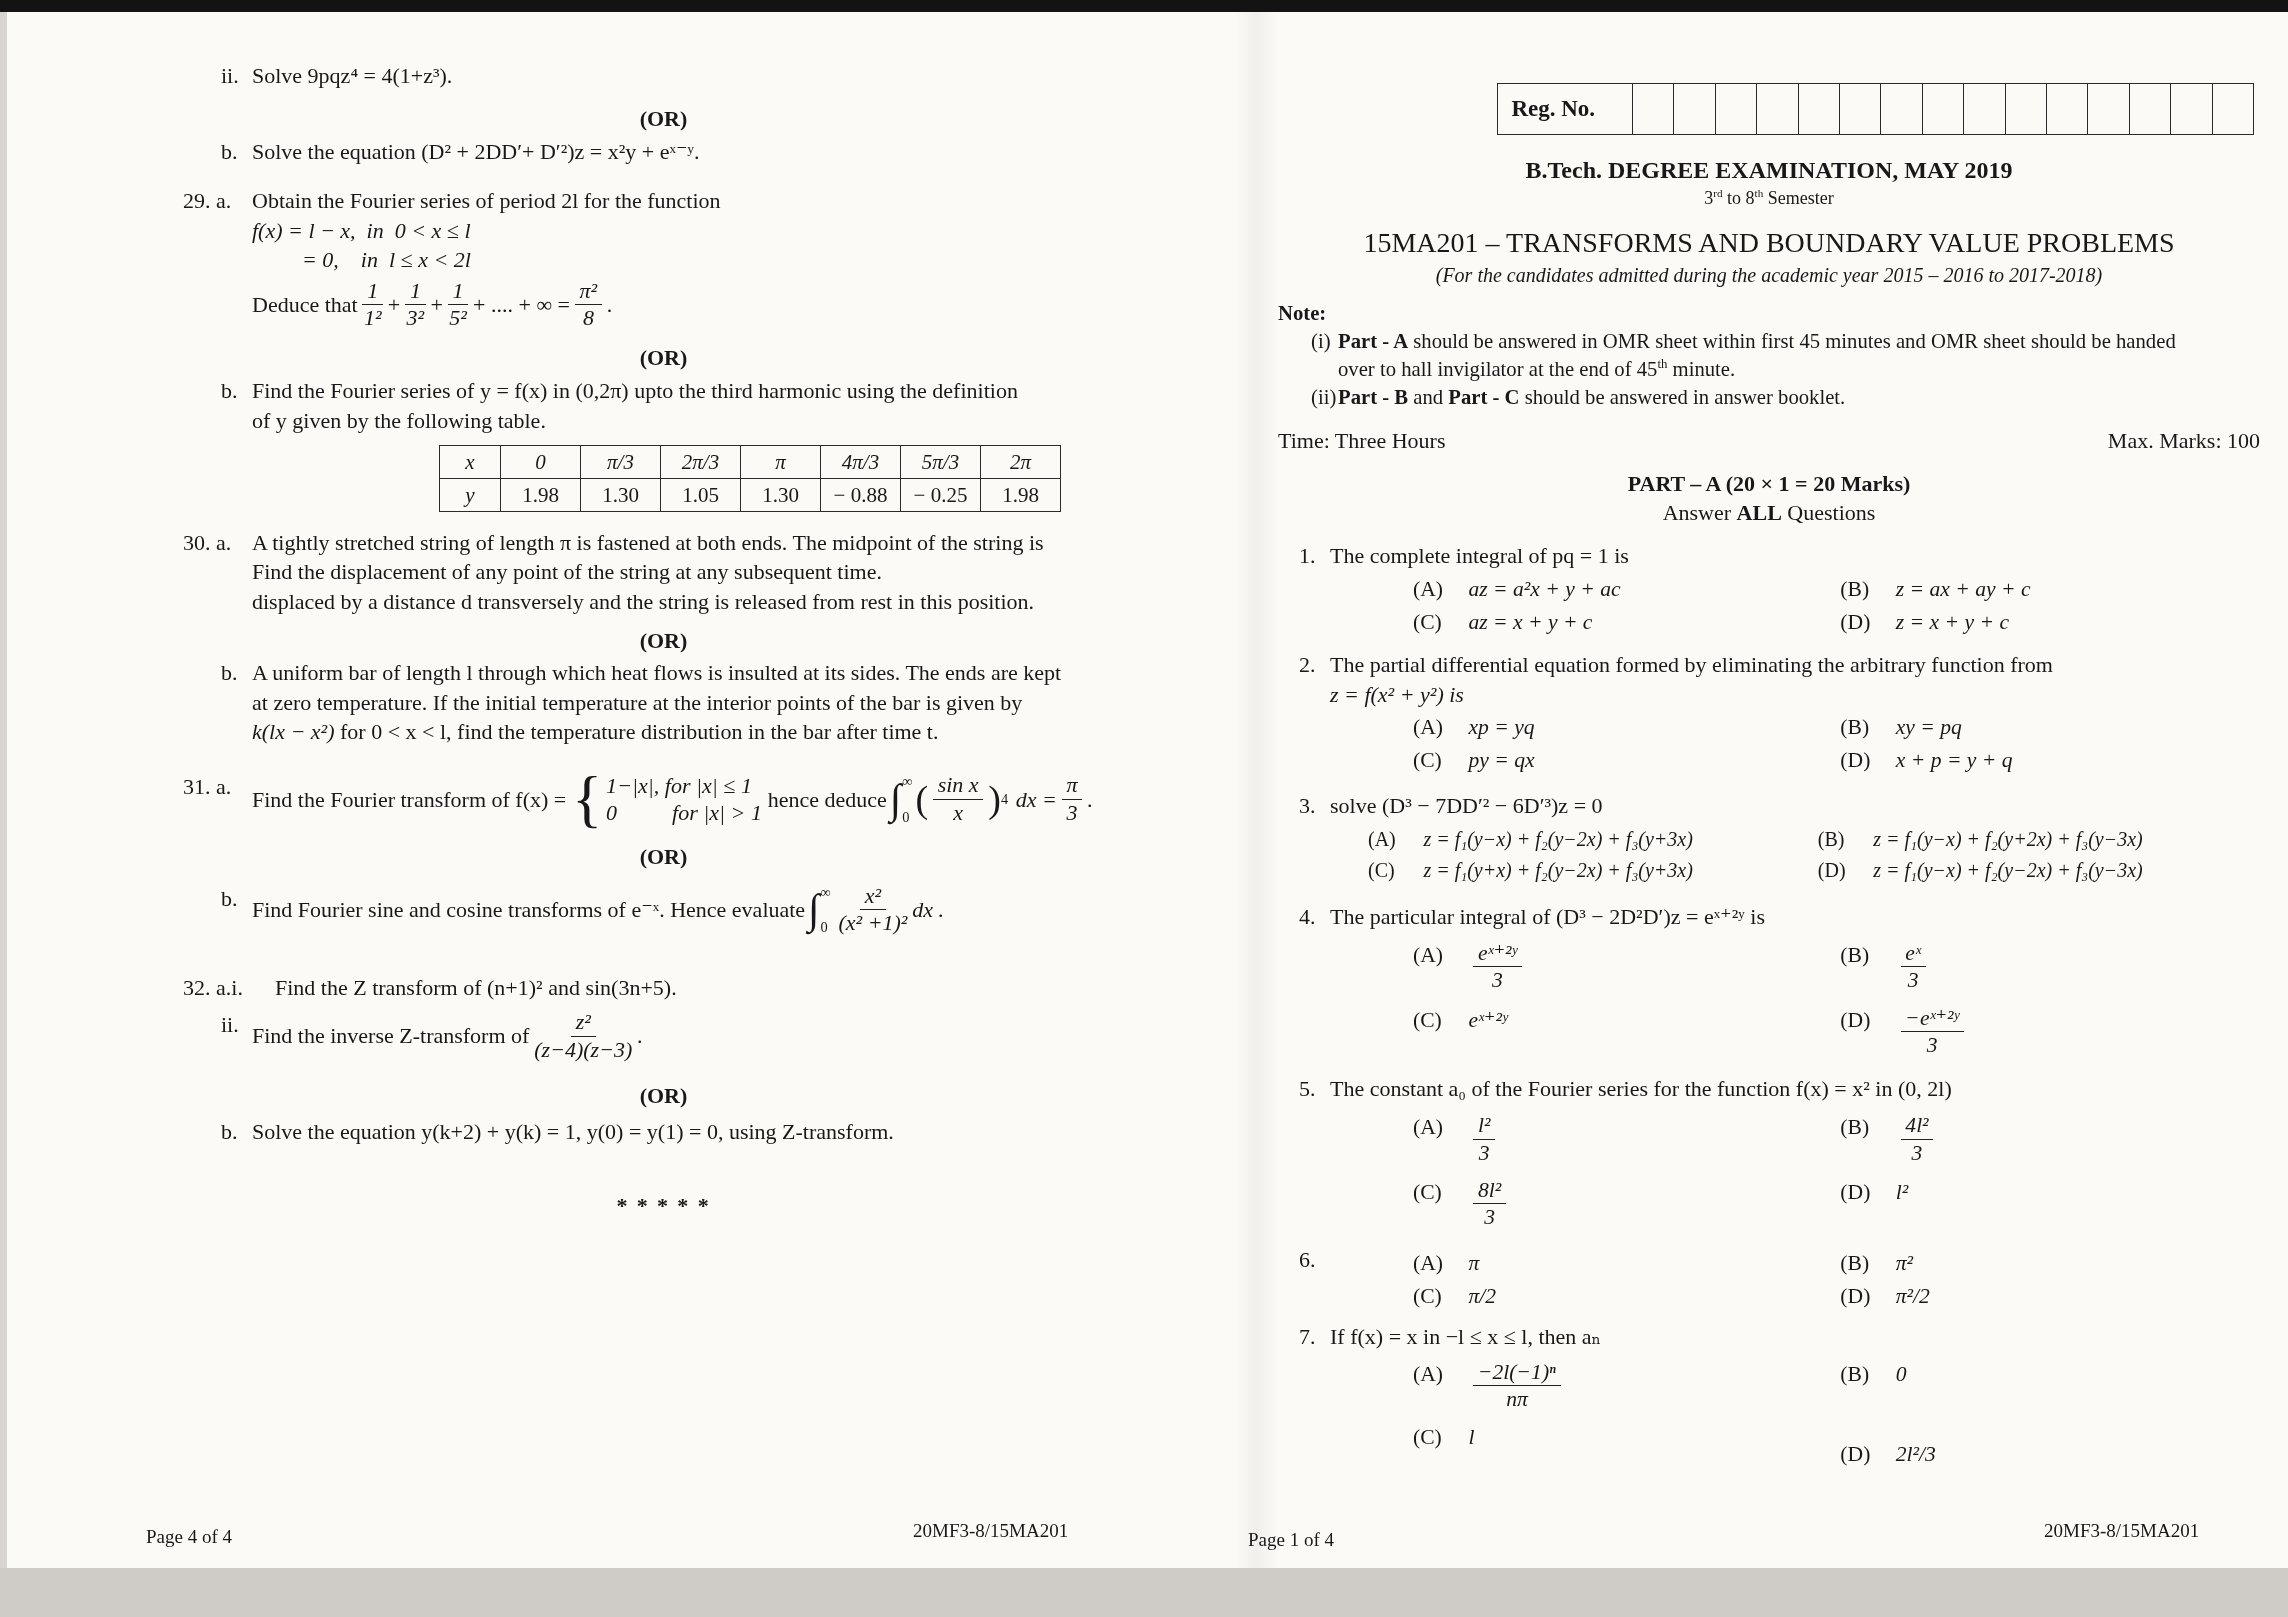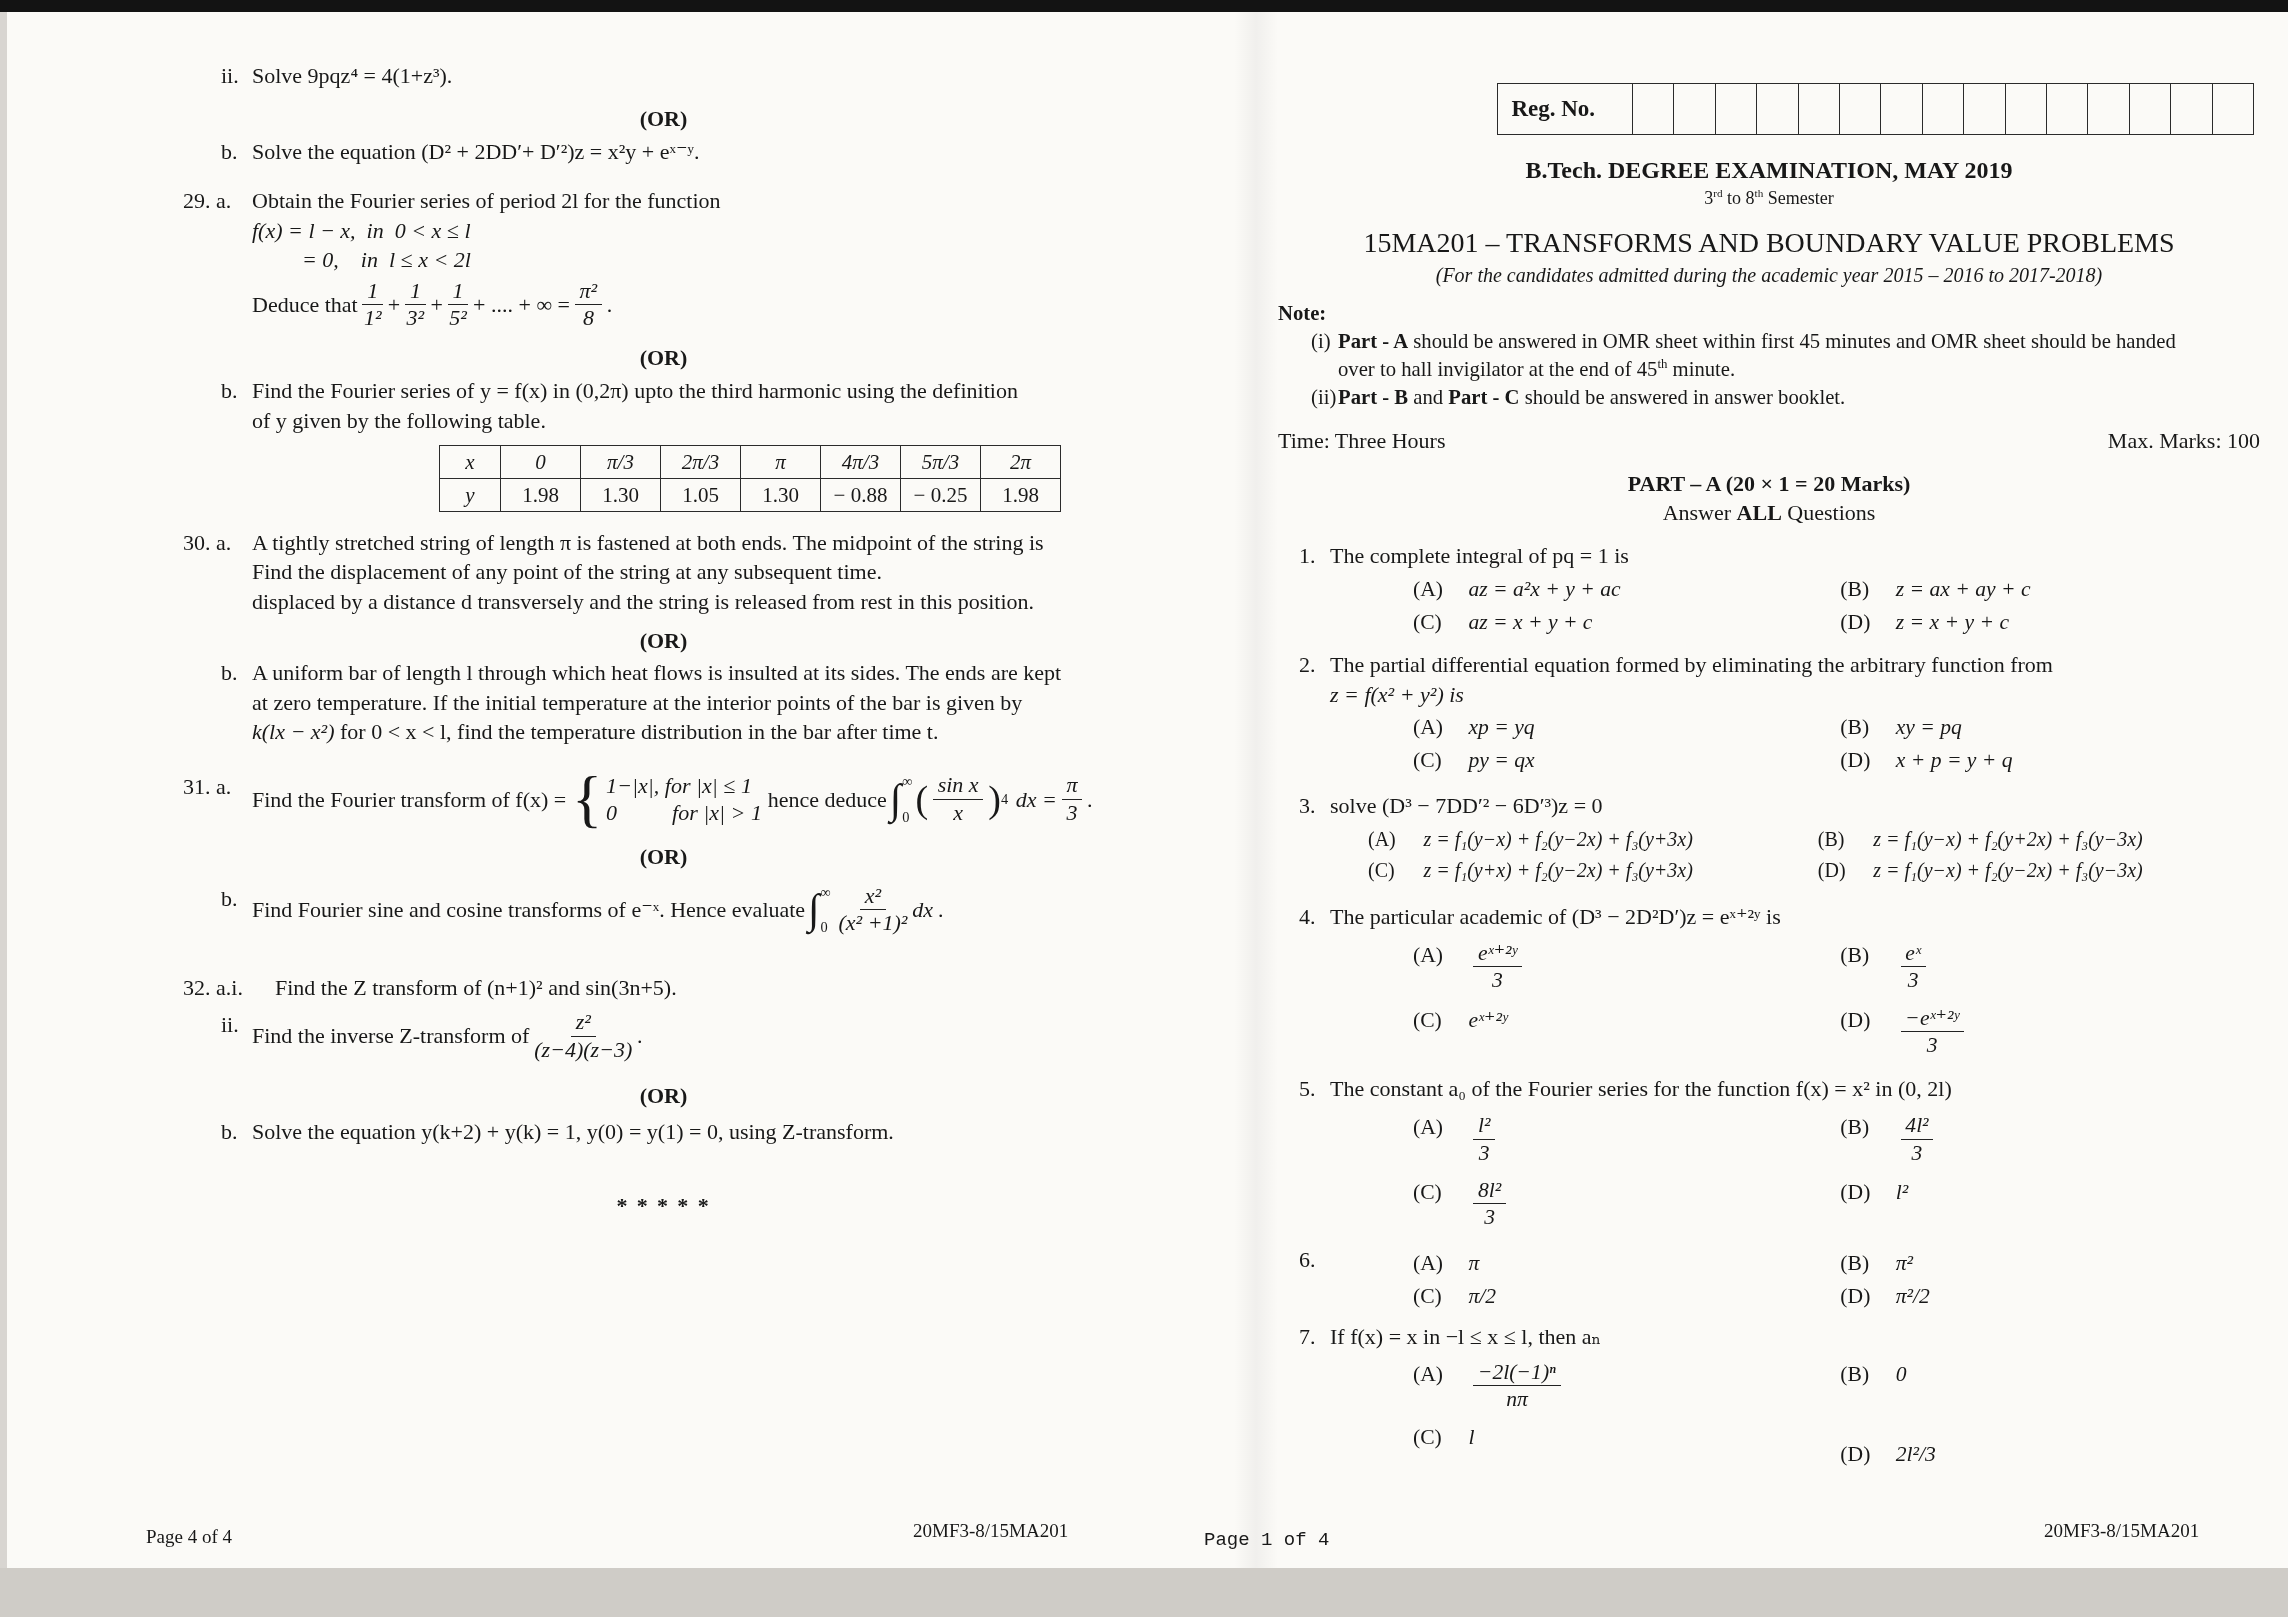--- a/index.html
+++ b/index.html
@@ -394,21 +394,21 @@
               <span class="ol">(D)</span>
               <span class="ov">z = f₁(y−x) + f₂(y−2x) + f₃(y−3x)</span>
             </div>
         </div>
       </div>
     </div>
 
     <div class="q" style="margin-top:17.3px;">
       <div class="qnum" style="flex-basis:52px;padding-left:21px;box-sizing:border-box;">4.</div>
       <div class="qbody">
-        <div>The particular academic of (D³ − 2D²D′)z = eˣ⁺²ʸ is</div>
+        <div>The particular integral of (D³ − 2D²D′)z = eˣ⁺²ʸ is</div>
         <div class="opts" style="margin-top:9.6px;row-gap:13.4px;">
           <div class="opt">
               <span class="ol">(A)</span>
               <span class="frac">
                 <span class="num">eˣ⁺²ʸ</span>
                 <span class="den">3</span>
               </span>
             </div>
           <div class="opt">
               <span class="ol">(B)</span>
@@ -512,20 +512,20 @@
             </div>
           <div class="opt" style="margin-top:17.3px;">
               <span class="ol">(D)</span>
               <span class="ov">2l²/3</span>
             </div>
         </div>
       </div>
     </div>
   </div>
 
-  <div class="foot" style="left:1204px;top:1529px;font-family:Liberation Mono, monospace;">Page 1 of 4</div>
+  <div class="foot" style="left:1248px;top:1529px;">Page 1 of 4</div>
   <div class="foot" style="left:2044px;top:1520px;">20MF3-8/15MA201</div>
 
   <div class="topbar"></div>
   <div class="leftstrip"></div>
   <div class="botbar"></div>
 </div>
 
 
 </body></html>

